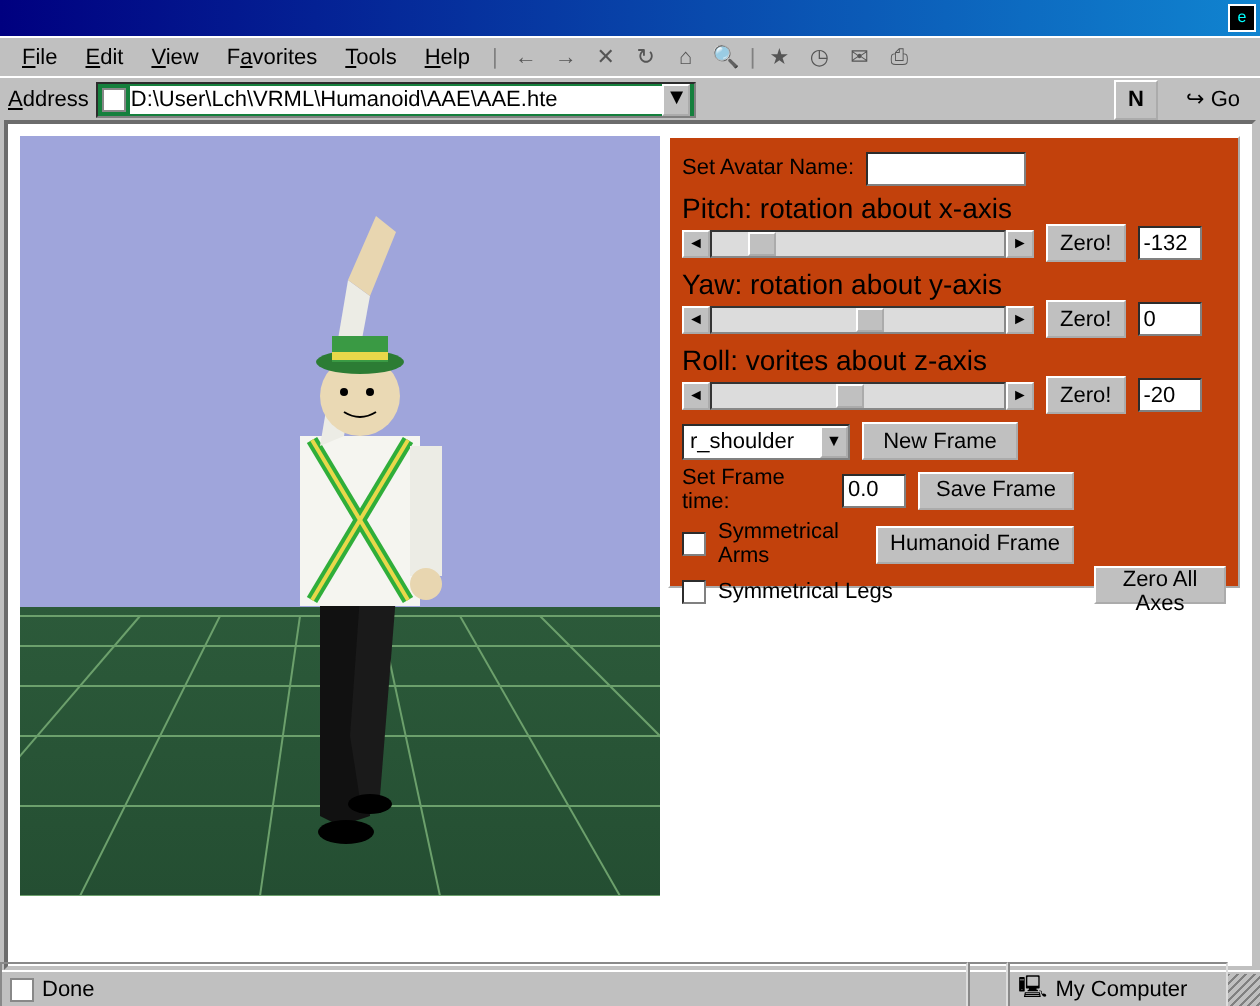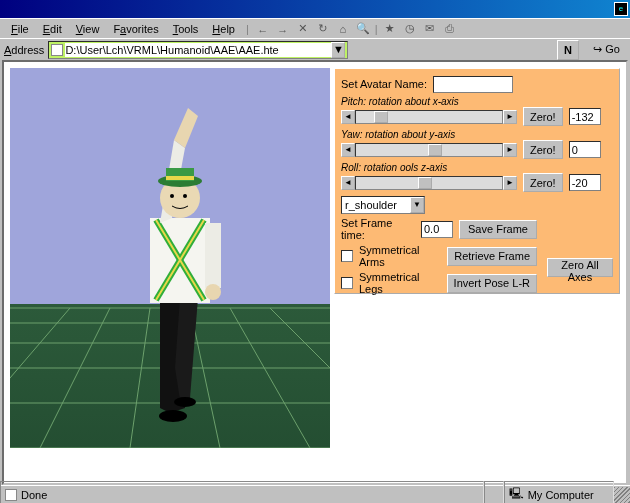--- a/index.html
+++ b/index.html
@@ -13,52 +13,52 @@
 
 .menubar { height: 20px; background: #c0c0c0; display: flex; align-items: center; padding: 0 4px; gap: 0; border-top: 1px solid #fff; }
 .menubar span { padding: 6px 7px; cursor: default; }
 .menubar span u { text-decoration: underline; }
 .menubar .sep { flex: 1; }
 .menubar .tb-btn { width: 20px; height: 18px; border: 1px solid #c0c0c0; display: inline-flex; align-items: center; justify-content: center; color: #555; font-size: 11px; }
 
 
 .addressbar { height: 22px; background: #c0c0c0; display: flex; align-items: center; padding: 0 4px; gap: 4px; border-top: 1px solid #fff; }
 .addressbar .lbl { color: #000; }
-.addressbar .input-wrap { display: flex; align-items: center; width: 300px; background: #bef264; border: 1px inset #808080; height: 18px; padding: 0 2px; }
+.addressbar .input-wrap { display: flex; align-items: center; width: 300px; background: #15803d; border: 1px inset #808080; height: 18px; padding: 0 2px; }
 .addressbar .input-wrap .pi { width: 12px; height: 12px; background: #fff; border: 1px solid #888; margin-right: 2px; position: relative; }
 .addressbar input { border: none; flex: 1; height: 14px; font-size: 11px; outline: none; }
 .addressbar .dd { width: 14px; height: 16px; background: #c0c0c0; border: 1px outset #fff; text-align: center; line-height: 12px; }
 .addressbar .n-btn { width: 22px; height: 20px; background: #c0c0c0; border: 1px outset #fff; margin-left: auto; margin-right: 4px; font-weight: bold; text-align: center; line-height: 18px; }
 .addressbar .go { padding: 2px 6px; }
 
 
 .content { background: #fff; height: 425px; border: 2px inset #c0c0c0; margin: 0 2px; padding: 6px 6px 0 6px; position: relative; }
 h1.page-title { font-family: "Times New Roman", serif; font-size: 24px; font-weight: bold; margin: 4px 0 8px 0; }
 .work { display: flex; gap: 4px; }
 
 
 .viewport { width: 320px; height: 380px; position: relative; overflow: hidden; background: linear-gradient(to bottom, #9fa5db 0%, #9fa5db 62%, #2c5a3a 62%, #244e32 100%); }
 .viewport svg { position: absolute; top: 0; left: 0; }
 
 
-.panel { flex: 1; background: #fdba74; border: 1px outset #fff; padding: 6px 6px 2px 6px; height: 226px; }
+.panel { flex: 1; background: #c2410c; border: 1px outset #fff; padding: 6px 6px 2px 6px; height: 226px; }
 .row { display: flex; align-items: center; gap: 6px; margin-bottom: 3px; min-height: 18px; }
 .row label, .row .fldlabel { font-size: 11px; }
 .row input[type="text"] { border: 1px inset #808080; height: 17px; padding: 0 2px; background: #fff; font-size: 11px; }
 .slider-wrap { display: flex; align-items: center; width: 176px; }
 .slider-wrap .sbtn { width: 14px; height: 14px; background: #c0c0c0; border: 1px outset #fff; font-size: 8px; text-align: center; line-height: 11px; }
 .slider-wrap .track { flex: 1; height: 14px; background: #dcdcdc; border: 1px inset #888; position: relative; }
 .slider-wrap .thumb { position: absolute; top: 0; width: 14px; height: 12px; background: #c0c0c0; border: 1px outset #fff; }
 .btn { background: #c0c0c0; border: 1px outset #fff; height: 19px; padding: 0 6px; font-size: 11px; min-width: 32px; cursor: default; }
 .btn.wide { min-width: 78px; }
 .sel { border: 1px inset #808080; height: 18px; background: #fff; display: flex; align-items: center; width: 84px; }
 .sel span { flex: 1; padding: 0 3px; }
 .sel .sdd { width: 14px; height: 16px; background: #c0c0c0; border: 1px outset #fff; text-align: center; line-height: 13px; font-size: 8px; }
 .chk { width: 12px; height: 12px; border: 1px inset #808080; background: #fff; }
-.sect { font-size: 10px; margin-top: 2px; font-style: italic; }
+.sect { font-size: 14px; margin-top: 2px; }
 
 
 .statusbar { position: absolute; left: 0; bottom: 0; width: 100%; height: 18px; background: #c0c0c0; display: flex; align-items: center; border-top: 1px solid #fff; }
 .statusbar .cell { border: 1px inset #ddd; height: 28px; padding: 0 4px; display: flex; align-items: center; gap: 4px; }
 .statusbar .c1 { flex: 1; }
 .statusbar .cicon { width: 12px; height: 12px; background: #fff; border: 1px solid #888; }
 .statusbar .grip { width: 16px; height: 16px; background: repeating-linear-gradient(135deg, #808080 0 1px, transparent 1px 3px); }
 </style>
 </head>
 <body>
@@ -177,55 +177,55 @@
           <div class="sbtn">◄</div>
           <div class="track">
               <div class="thumb" style="left:72px"></div>
             </div>
           <div class="sbtn">►</div>
         </div>
         <button class="btn">Zero!</button>
         <input type="text" style="width: 32px;" value="0">
       </div>
 
-      <div class="sect">Roll: rotation ools z-axis</div>
+      <div class="sect">Roll: vorites about z-axis</div>
       <div class="row">
         <div class="slider-wrap">
           <div class="sbtn">◄</div>
           <div class="track">
               <div class="thumb" style="left:62px"></div>
             </div>
           <div class="sbtn">►</div>
         </div>
         <button class="btn">Zero!</button>
         <input type="text" style="width: 32px;" value="-20">
       </div>
 
-      <div class="row" style="margin-top:4px; align-items:center;">
+      <div class="row" style="margin-top:4px; align-items:flex-end;">
         <div style="flex:1">
           <div class="row">
             <div class="sel">
               <span>r_shoulder</span>
               <div class="sdd">▼</div>
             </div>
+            <button class="btn wide">New Frame</button>
           </div>
           <div class="row">
             <label>Set Frame time:</label>
             <input type="text" style="width: 32px;" value="0.0">
             <button class="btn wide">Save Frame</button>
           </div>
           <div class="row">
             <div class="chk"></div>
             <label style="flex:1">Symmetrical Arms</label>
-            <button class="btn wide">Retrieve Frame</button>
+            <button class="btn wide">Humanoid Frame</button>
           </div>
           <div class="row">
             <div class="chk"></div>
             <label style="flex:1">Symmetrical Legs</label>
-            <button class="btn wide">Invert Pose L-R</button>
           </div>
         </div>
         <div style="width:70px; padding-top:6px; text-align:right;margin-top:40px;">
           <button class="btn" style="width:66px">Zero All Axes</button>
         </div>
       </div>
     </div>
   </div>
 </div>
 

